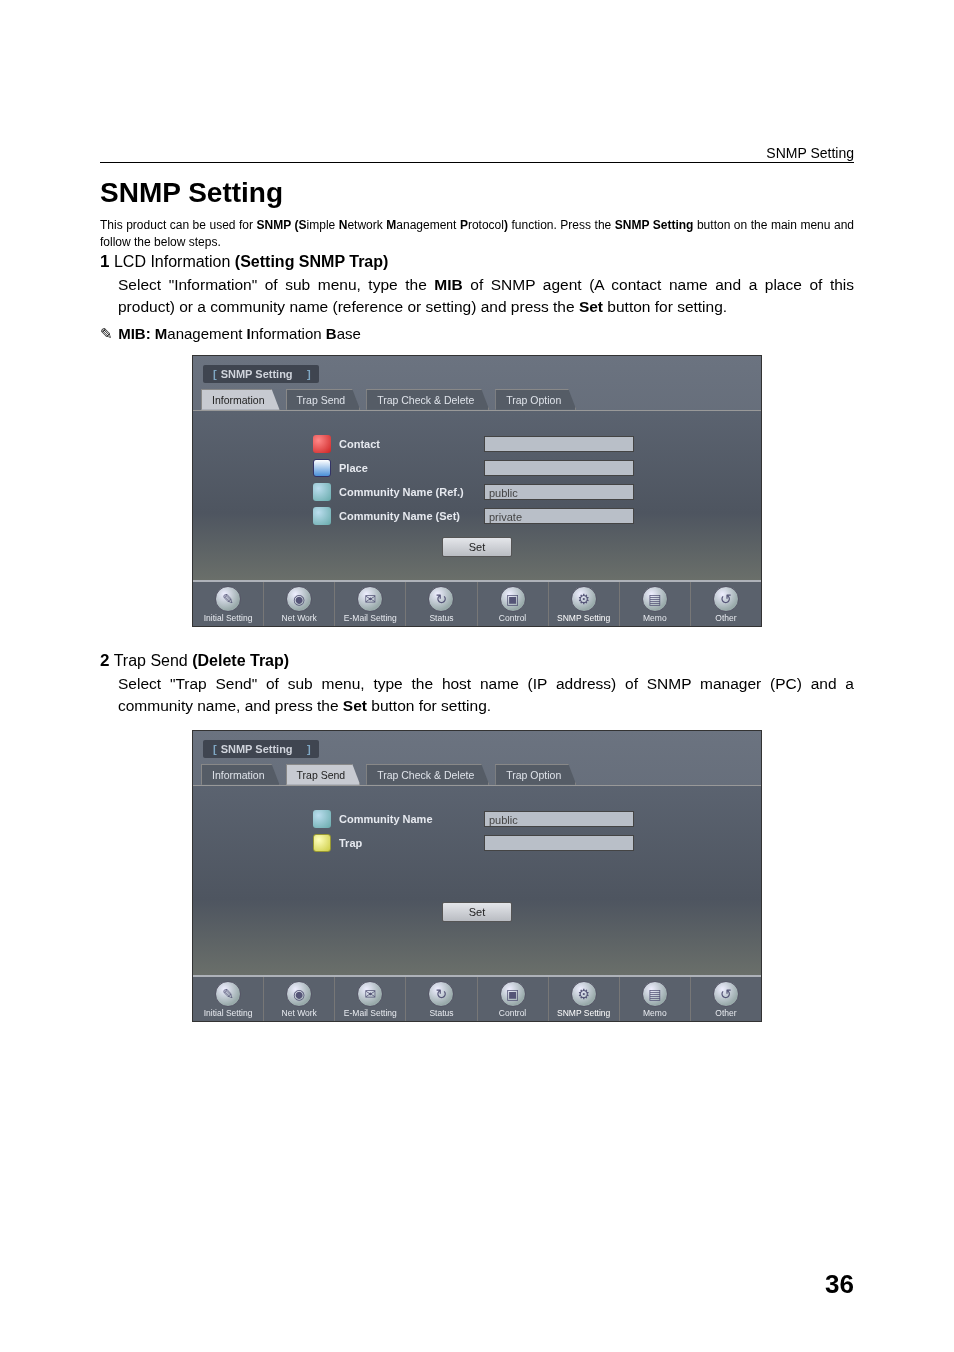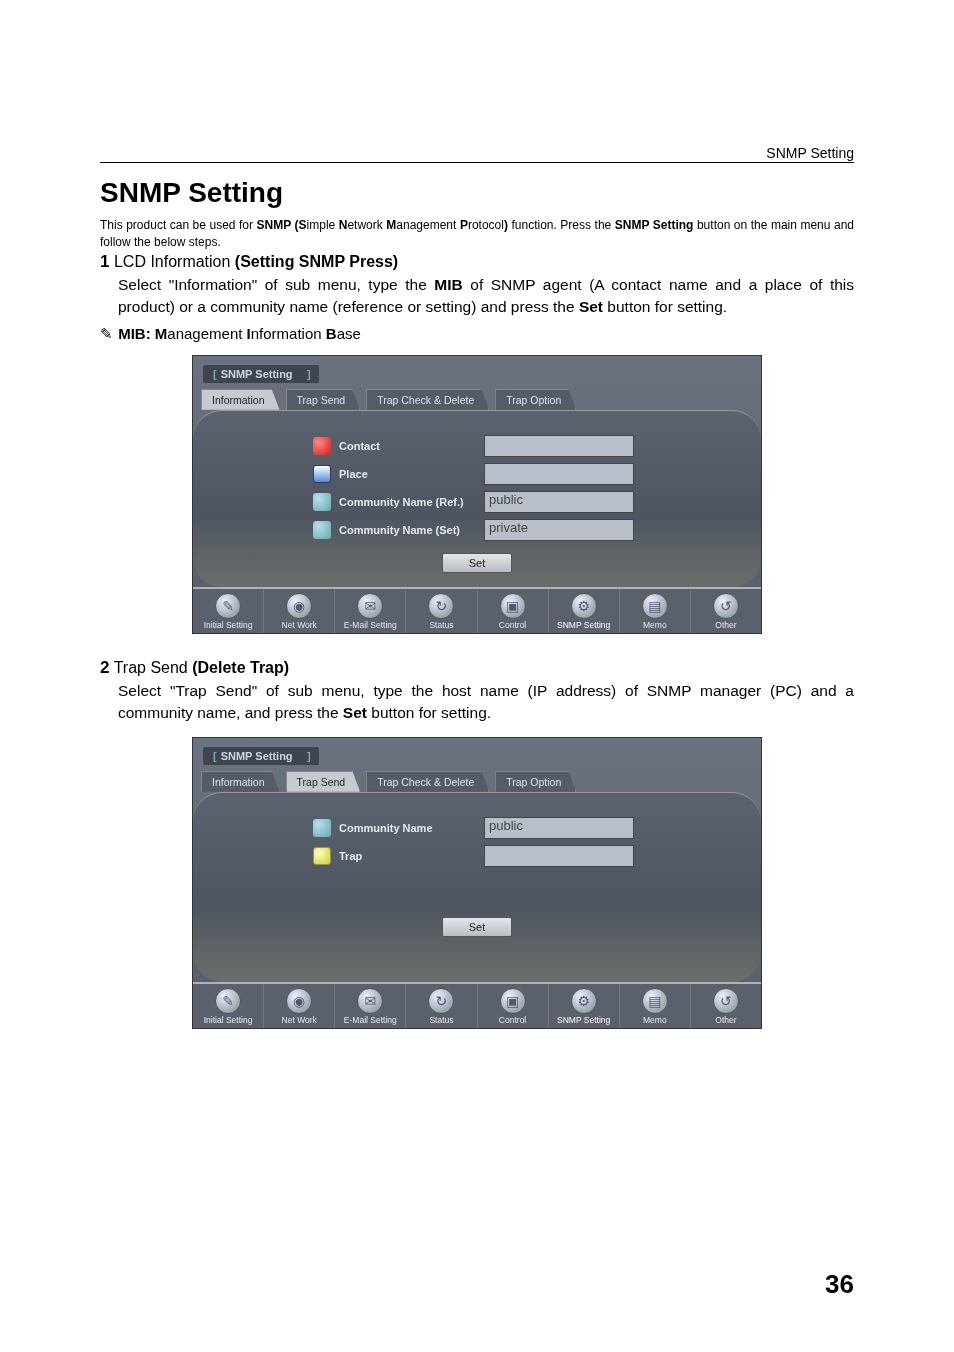--- a/index.html
+++ b/index.html
@@ -112,21 +112,20 @@
   .ss-tab.active {
     background: #c7cad1;
     color: #222;
     z-index: 2;
   }
   .ss-body {
     background: linear-gradient(#5b6370, #4e5560 60%, #6a6f6a 100%);
     border-top: 1px solid #999;
     padding: 18px 0 14px 0;
     min-height: 170px;
-    border-radius: 29px;
   }
   .ss-row {
     display: flex;
     align-items: center;
     margin: 6px 0;
     padding-left: 120px;
   }
   .ss-icon {
     width: 18px;
     height: 18px;
@@ -139,24 +138,24 @@
   .ic-teal { background: radial-gradient(circle at 30% 30%, #bde, #6aa); }
   .ic-yellow { background: radial-gradient(circle at 30% 30%, #ffb, #cc4); border:1px solid #993;}
   .ss-label {
     color: #e6e9ef;
     font-size: 11px;
     font-weight: bold;
     width: 145px;
   }
   .ss-input {
     width: 150px;
-    height: 22px;
+    height: 16px;
     background: #b9bfc8;
     border: 1px solid #444;
-    font-size: 13px;
+    font-size: 11px;
     color: #444;
     padding-left: 4px;
     line-height: 16px;
   }
   .ss-setrow {
     text-align: center;
     margin-top: 12px;
   }
   .ss-setbtn {
     display: inline-block;
@@ -210,21 +209,21 @@
 <hr class="hr-top">
 
 <h1>SNMP Setting</h1>
 
 <p class="intro">
   <span>This product can be used for </span><b>SNMP (S</b><span>imple </span><b>N</b><span>etwork </span><b>M</b><span>anagement </span><b>P</b><span>rotocol</span><b>)</b><span> function. Press the </span><b>SNMP Setting</b><span> button on the main menu and follow the below steps.</span>
 </p>
 
 <div class="section-head">
   <span class="num">1</span>
-  <span class="title-bold">LCD Information</span><b style="font-weight:bold"> (Setting SNMP Press)</b>
+  <span class="title-bold">LCD Information</span><b style="font-weight:bold"> (Setting SNMP Trap)</b>
 </div>
 <p class="section-body">
   <span>Select "Information" of sub menu, type the </span><b>MIB</b><span> of SNMP agent (A contact name and a place of this product) or a community name (reference or setting) and press the </span><b>Set</b><span> button for setting.</span>
 </p>
 <p class="note-line">
   <span class="pencil">✎</span>
   <b>MIB: M</b><span>anagement </span><b>I</b><span>nformation </span><b>B</b><span>ase</span>
 </p>
 
 <div class="screenshot">

